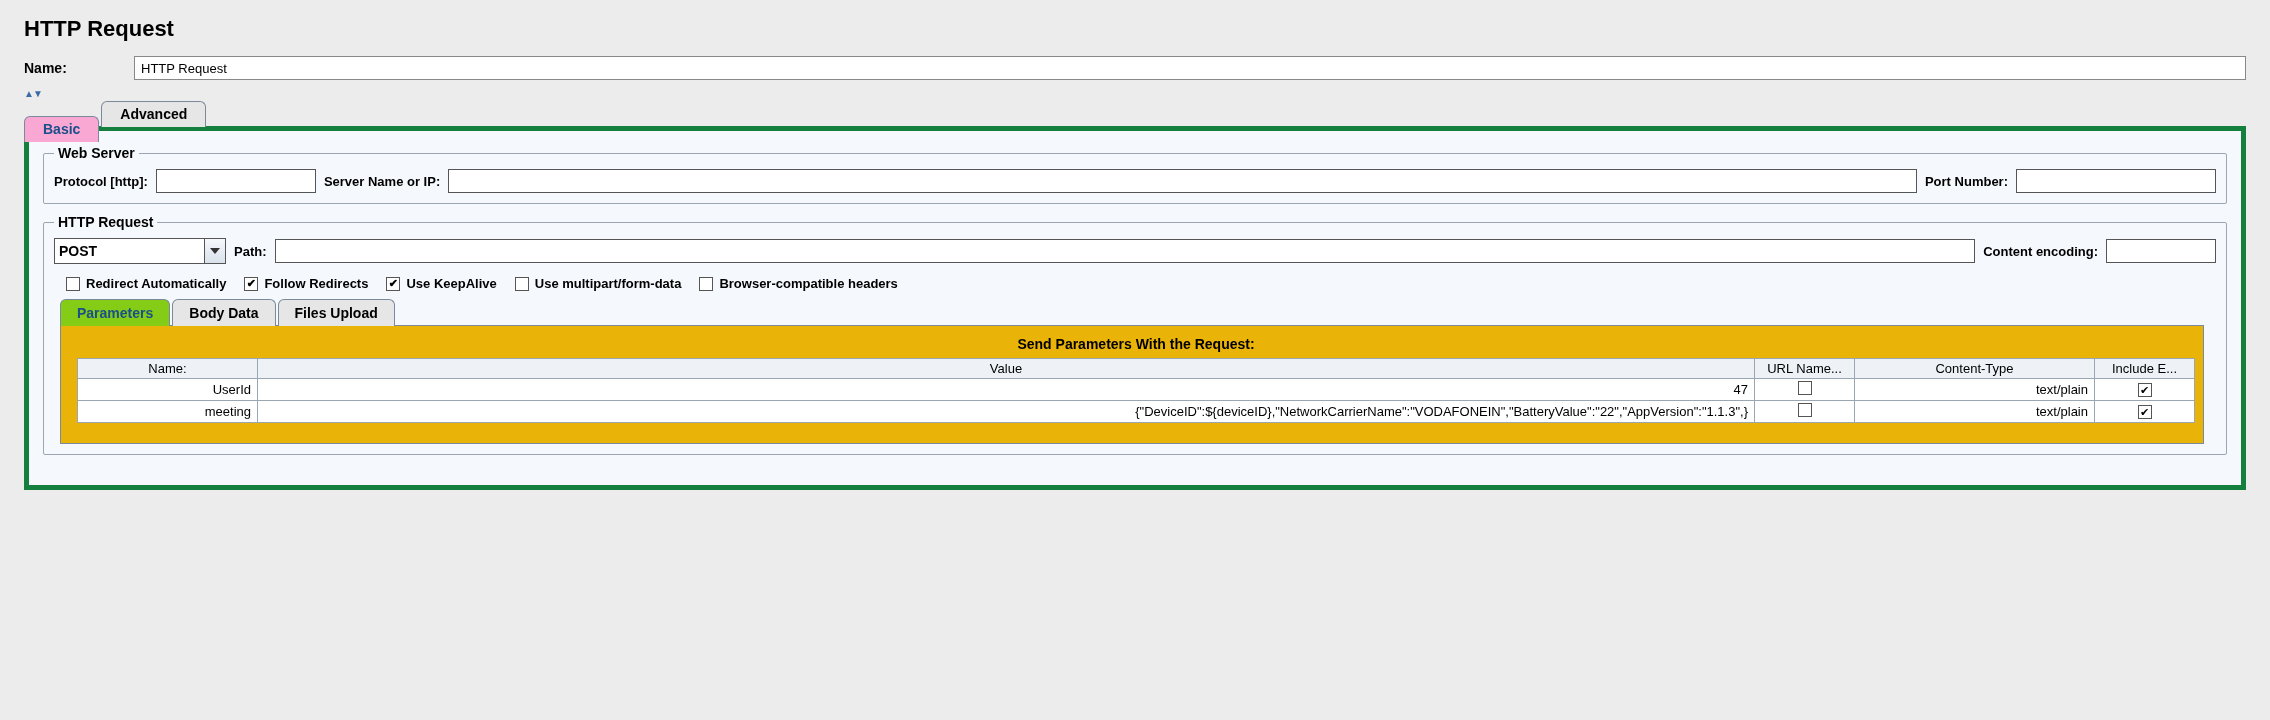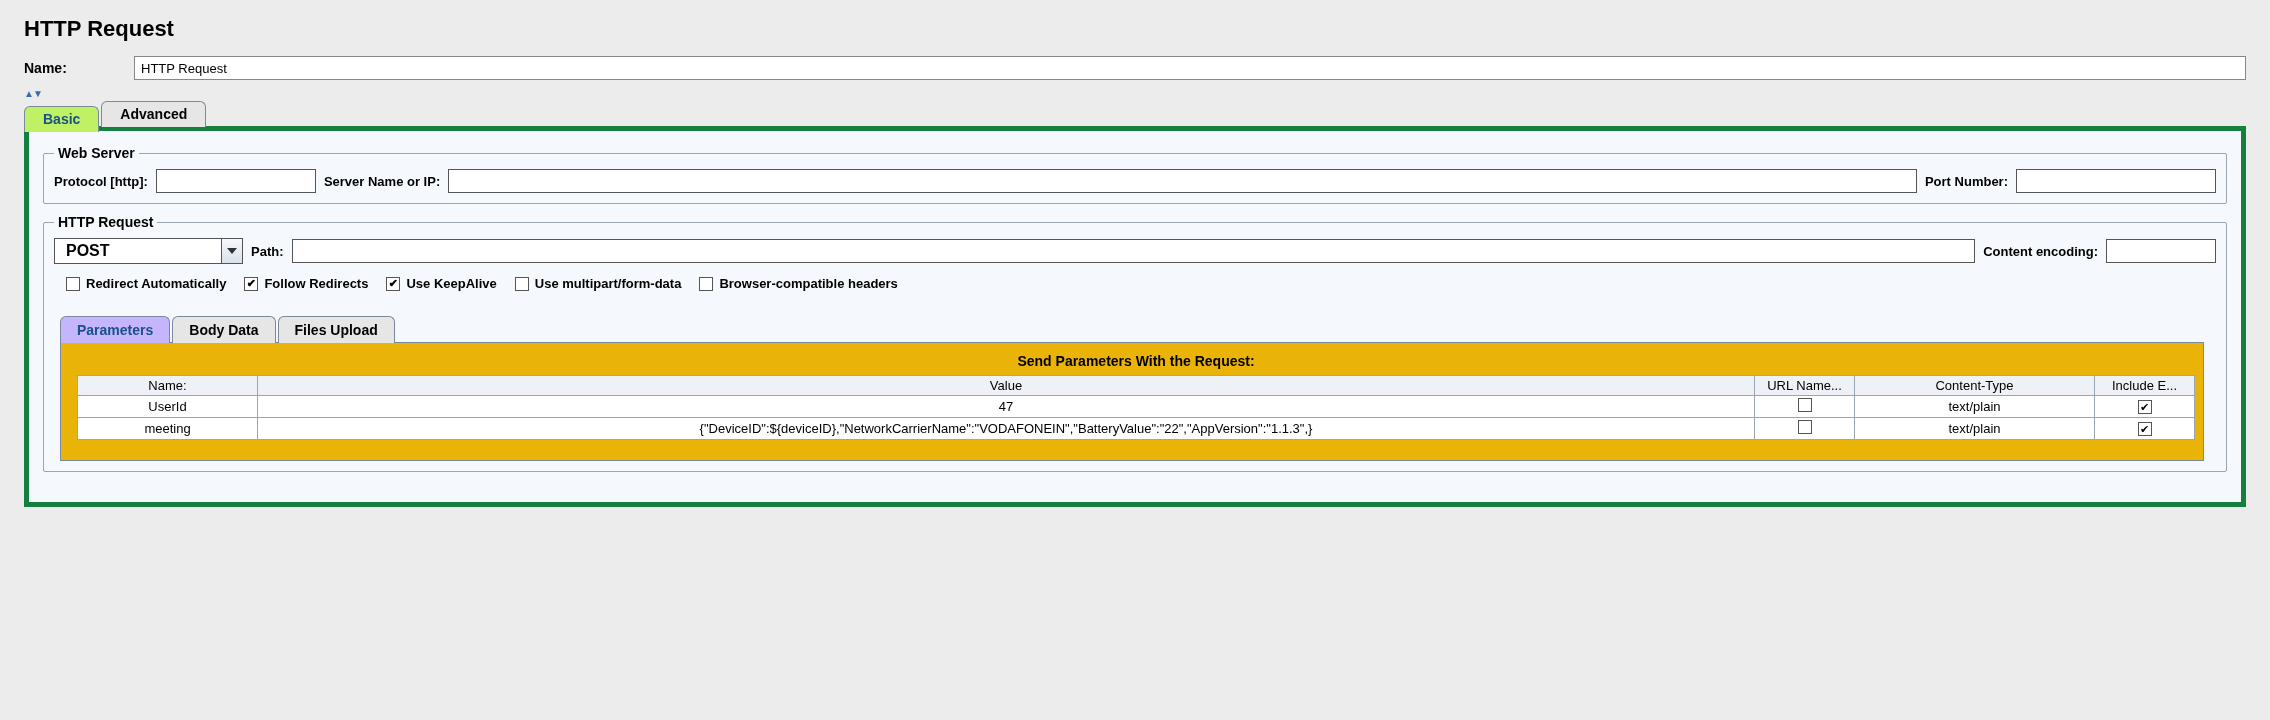--- a/index.html
+++ b/index.html
@@ -59,24 +59,24 @@
     border-bottom: none;
     background: #e6e6e6;
     font-weight: bold;
     font-size: 14px;
     border-radius: 6px 6px 0 0;
     margin-right: 2px;
     cursor: pointer;
     position: relative;
   }
   .tab.active {
-    background: #bef264;
+    background: #f9a8d4;
     color: #1a4f8a;
     border-color: #7a8a9a;
-    top: 5px;
+    top: 15px;
   }
   .tab-panel {
     border: 5px solid #15803d;
     background: #f5f9fd;
     padding: 14px 14px 20px 14px;
     margin-top: -1px;
   }
   fieldset {
     border: 1px solid #9aa6b2;
     border-radius: 2px;
@@ -105,46 +105,46 @@
     padding: 2px 6px;
     font-size: 13px;
     font-family: inherit;
   }
   .flex1 { flex: 1; }
   .combo {
     display: flex;
     align-items: stretch;
   }
   .combo input {
-    width: 167px;
+    width: 150px;
     height: 26px;
     border: 1px solid #555;
     border-right: none;
-    padding: 2px 11px;
-    font-size: 16px;
+    padding: 2px 4px;
+    font-size: 14px;
     font-family: inherit;
     font-weight: bold;
   }
   .combo .drop {
     width: 22px;
     height: 26px;
     border: 1px solid #555;
     background: linear-gradient(#f6f8fb, #d9e2ec);
     display: flex;
     align-items: center;
     justify-content: center;
     cursor: pointer;
   }
   .combo .drop svg { width: 10px; height: 6px; }
   .check-row {
     display: flex;
     align-items: center;
     gap: 18px;
     margin-top: 12px;
-    margin-bottom: 25px;
+    margin-bottom: 8px;
     padding-left: 12px;
   }
   .chk {
     display: flex;
     align-items: center;
     gap: 6px;
     font-weight: bold;
     font-size: 13px;
   }
   .checkbox {
@@ -174,21 +174,21 @@
     border: 1px solid #7a8a9a;
     border-bottom: none;
     background: #e6e6e6;
     font-weight: bold;
     font-size: 14px;
     border-radius: 6px 6px 0 0;
     margin-right: 2px;
     cursor: pointer;
   }
   .inner-tab.active {
-    background: #c4b5fd;
+    background: #84cc16;
     color: #1a4f8a;
   }
   .inner-panel {
     border: 1px solid #7a8a9a;
     background: #eab308;
     margin-top: -1px;
     padding: 8px 8px 20px 16px;
     margin-left: 6px;
     margin-right: 12px;
   }
@@ -200,21 +200,21 @@
   }
   table.params {
     width: 100%;
     border-collapse: collapse;
     table-layout: fixed;
   }
   table.params th, table.params td {
     border: 1px solid #9aa6b2;
     font-size: 13px;
     padding: 2px 6px;
-    text-align: center;
+    text-align: right;
     background: #fff;
     height: 20px;
     overflow: hidden;
     white-space: nowrap;
     text-overflow: ellipsis;
   }
   table.params th {
     background: #eef2f6;
     font-weight: normal;
     text-align: center;

